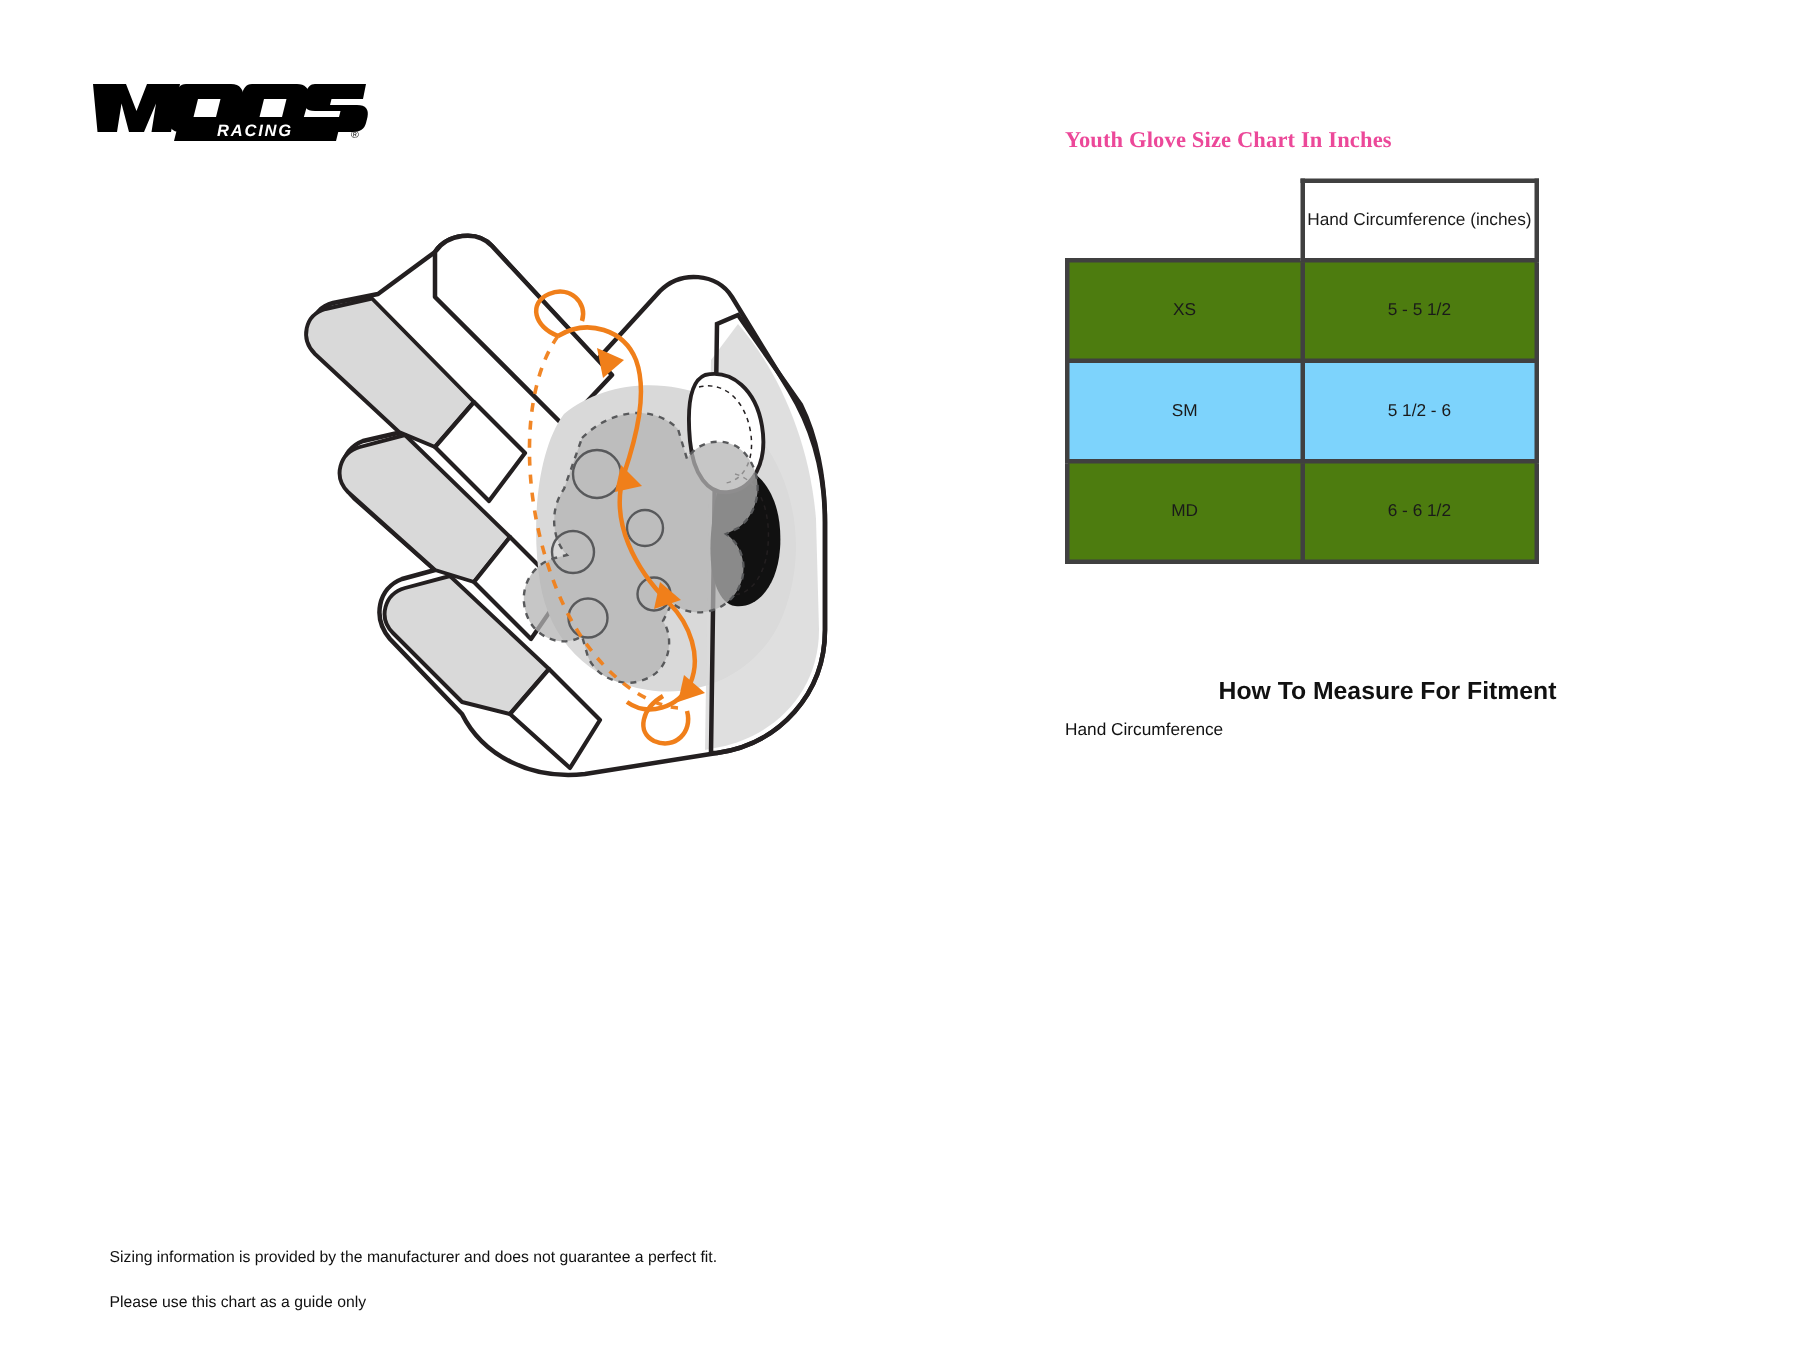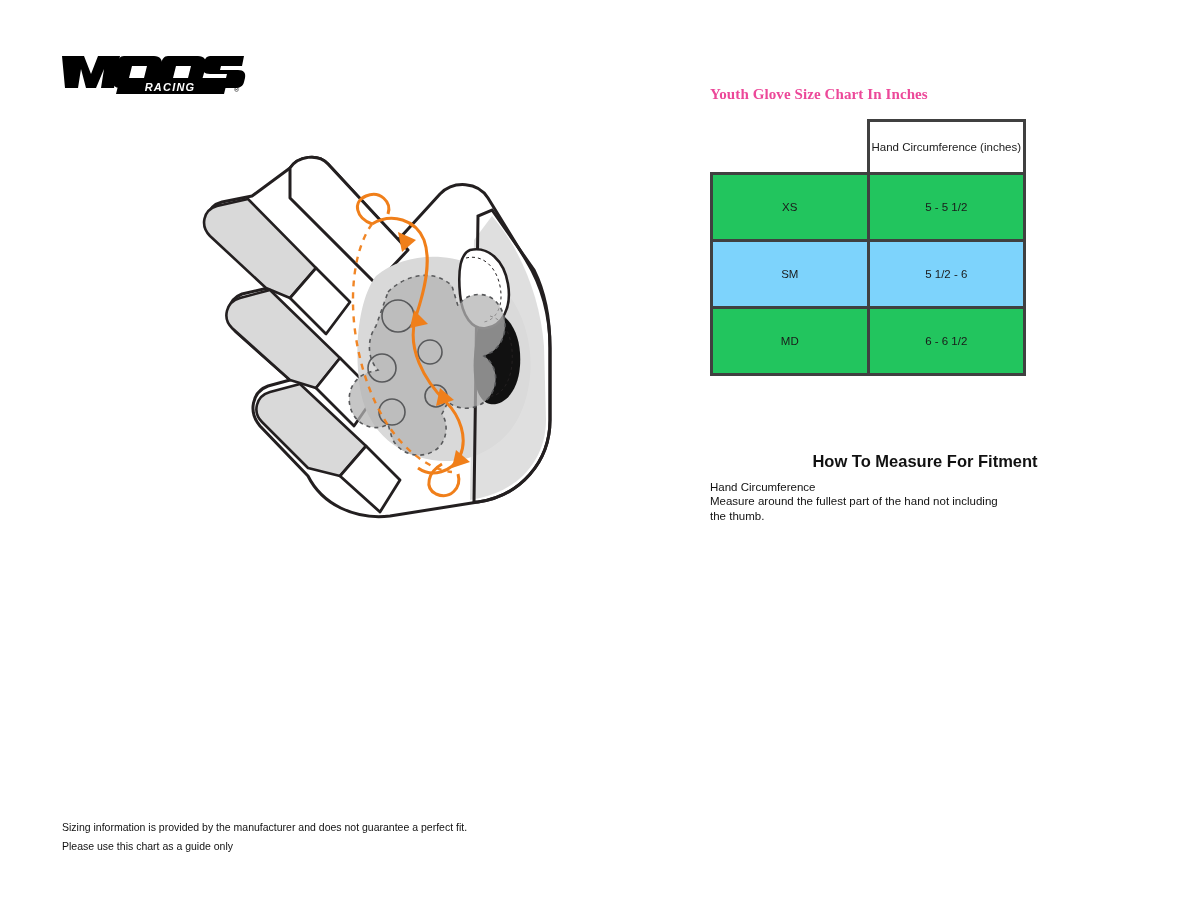--- a/index.html
+++ b/index.html
@@ -74,21 +74,21 @@
   }
   table.size-table td.size-label {
     width: 80px;
     height: 64px;
   }
   table.size-table td.size-value {
     height: 64px;
     margin-top: 44px;
   }
   tr.shaded td {
-    background: #22c55e;
+    background: #4d7c0f;
   }
   tr.plain td {
     background: #7dd3fc;
   }
 
   
   #measure-section {
     position: absolute;
     left: 710px;
     top: 452px;
@@ -118,21 +118,21 @@
   
   #disclaimer {
     position: absolute;
     left: 58px;
     top: 816px;
     width: 500px;
     font-size: 10.5px;
     line-height: 1.45;
     color: #111;
   }
-  #disclaimer p { margin: 4px; }
+  #disclaimer p { margin: 15px; }
 </style>
 </head>
 <body>
 
 <div id="brand-logo">
   <svg viewBox="0 0 190 50" width="190" height="50">
     <g fill="#000000">
 
       <path d="M4,8 L26,8 L33,26 L40,8 L62,8 L56,40 L43,40 L46,21 L38,40 L28,40 L23,21 L20,40 L7,40 Z"></path>
       <path d="M66,8 L96,8 C102,8 105,12 104,18 L100,32 C99,38 95,40 89,40 L62,40 C57,40 54,37 55,31 L59,16 C60,11 62,8 66,8 Z M74,18 L71,30 L86,30 L89,18 Z"></path>
@@ -258,19 +258,18 @@
         <td class="size-label">MD</td>
         <td class="size-value">6 - 6 1/2</td>
       </tr>
     </tbody>
   </table>
 </div>
 
 <div id="measure-section">
   <h3 class="measure-title">How To Measure For Fitment</h3>
   <p class="measure-subtitle">Hand Circumference</p>
-  <p class="measure-body">Measure around the fullest part of the hand not including the thumb.</p>
 </div>
 
 <div id="disclaimer">
   <p>Sizing information is provided by the manufacturer and does not guarantee a perfect fit.</p>
   <p>Please use this chart as a guide only</p>
 </div>
 
 </body></html>

